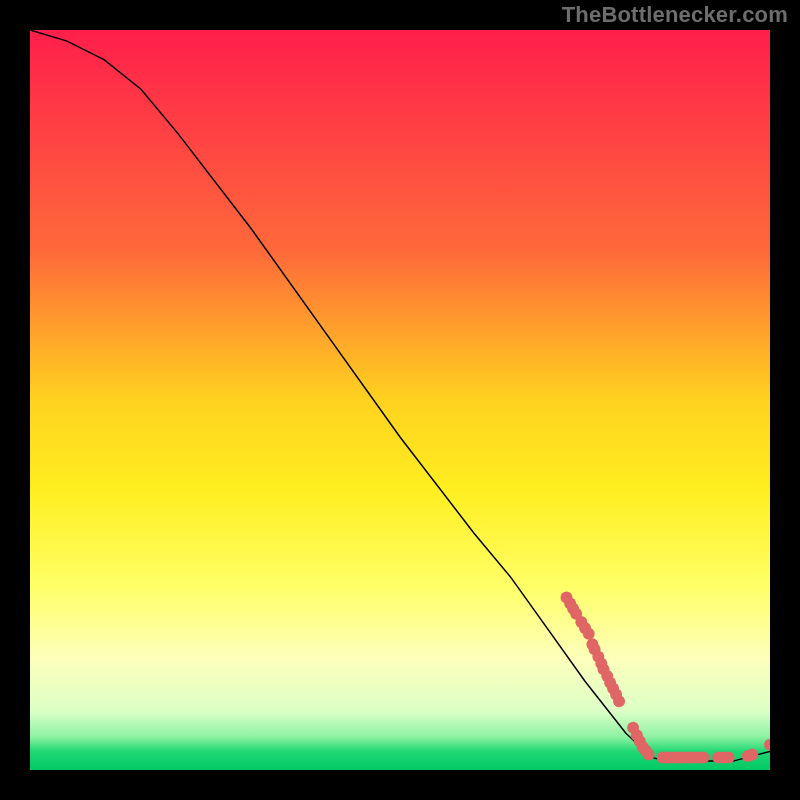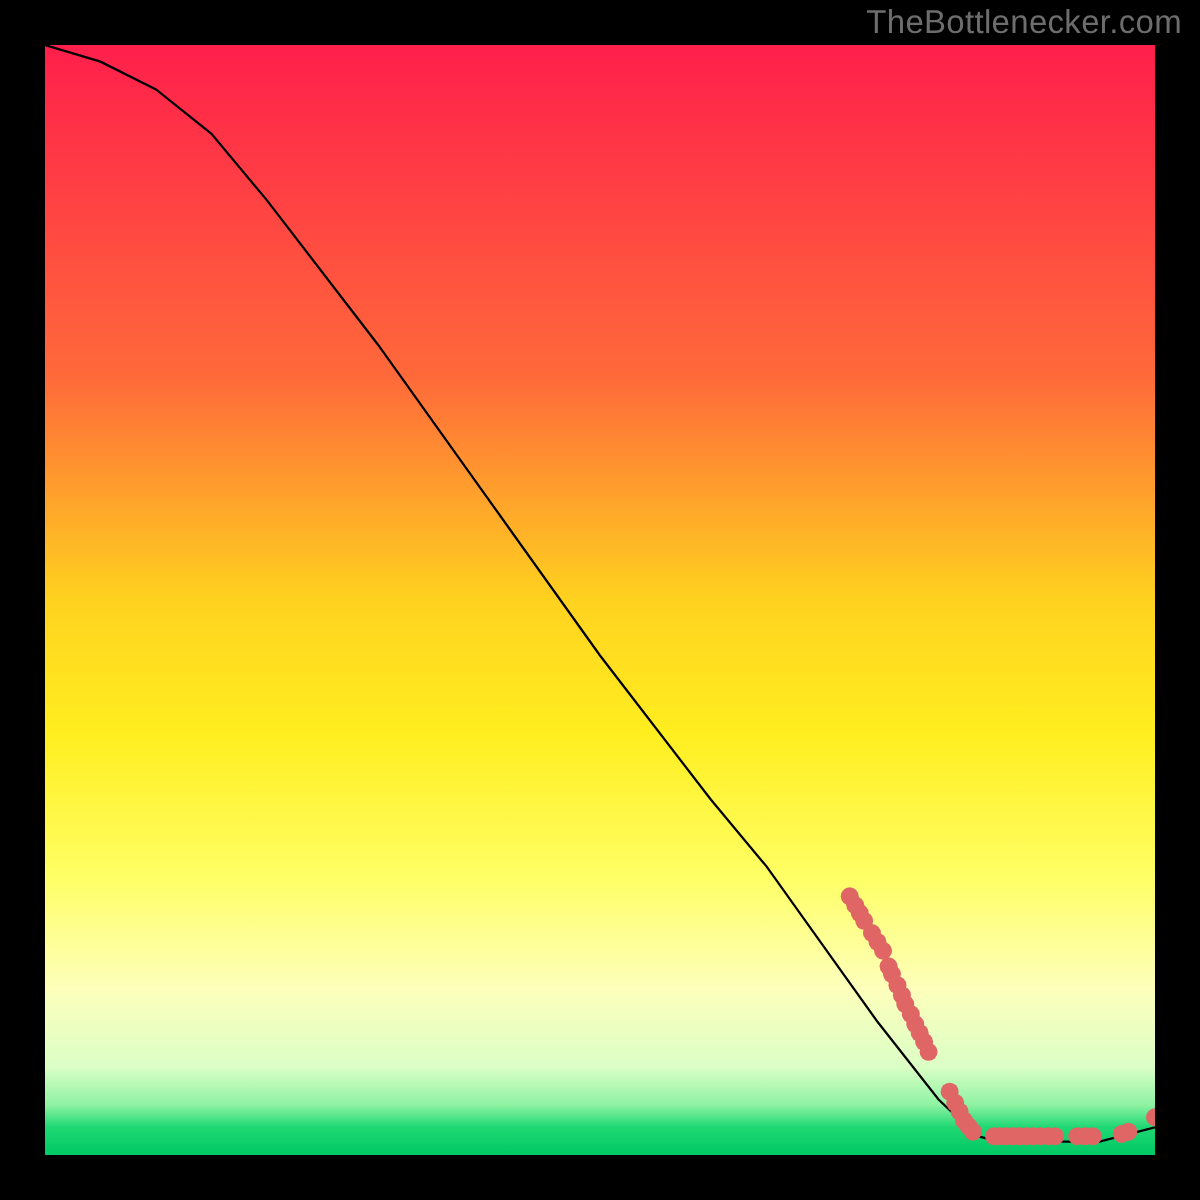--- a/index.html
+++ b/index.html
@@ -5,21 +5,21 @@
   * { margin: 0; padding: 0; box-sizing: border-box; }
   html, body { width: 800px; height: 800px; overflow: hidden; }
   body { background: #000; position: relative; }
   .attribution {
     position: absolute;
     top: 2px;
     right: 12px;
     color: #6d6d6d;
     font-family: Arial, Helvetica, sans-serif;
     font-size: 22px;
-    font-weight: 400;
+    font-weight: 700;
     letter-spacing: 0.2px;
   }
   .plot-wrap {
     position: absolute;
     left: 30px;
     top: 30px;
     width: 740px;
     height: 740px;
     background: #000;
   }

